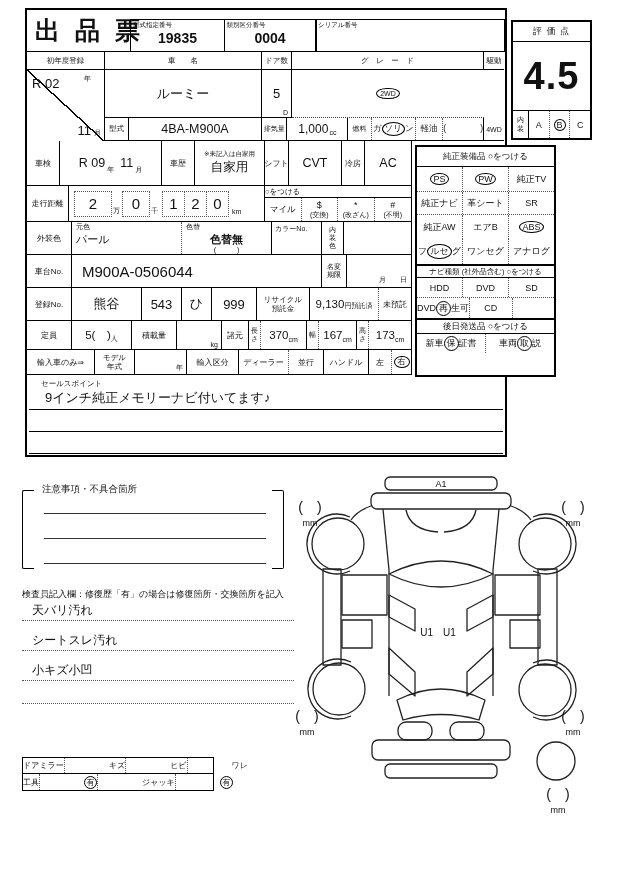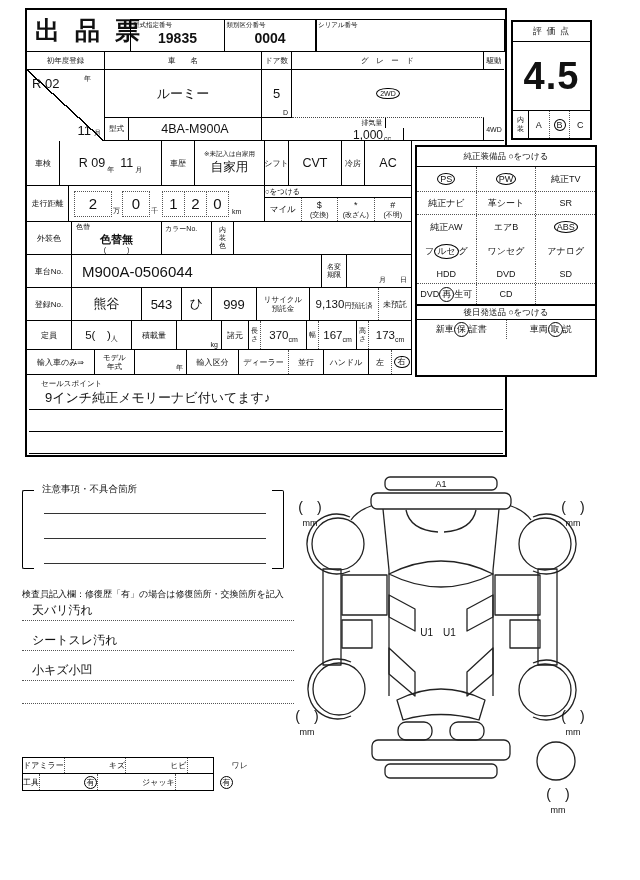--- a/index.html
+++ b/index.html
@@ -25,21 +25,21 @@
   .diag-cell .era { position:absolute; top:6px; left:5px; font-size:13px; }
   .diag-cell .yu  { position:absolute; top:4px; right:13px; font-size:7px; }
   .diag-cell .mon { position:absolute; bottom:3px; right:13px; font-size:13px; }
   .diag-cell .mu  { position:absolute; bottom:3px; right:3px; font-size:7px; }
   .vname { font-size:13px; }
   .doors-cell { position:relative; }
   .doors-cell .dv { font-size:13px; } .doors-cell .du { position:absolute; bottom:1px; right:3px; font-size:7px; }
   .grade-val { font-size:12.5px; }
   .drive1 { border-bottom:1px dotted #444 !important; }
   .drv { font-size:7px; white-space:nowrap; }
-  .engine-row { display:flex; width:100%; height:100%; align-items:center;flex-direction:column; }
+  .engine-row { display:flex; width:100%; height:100%; align-items:center; }
   .engine-row .ec { height:100%; display:flex; align-items:center; justify-content:center; white-space:nowrap; }
   .tiny { font-size:7px; } .small { font-size:8.5px; }
   .circ { display:inline-block; border:1.4px solid #000; border-radius:50%; padding:1px 3px; line-height:1.1; }
 
   
   .body-left { width:385px; border-right:1.5px solid #000; }
   .brow { display:flex; border-bottom:1.5px solid #000; position:relative; }
   .brow:last-child { border-bottom:none; }
   .bc { border-right:1px solid #000; height:100%; display:flex; align-items:center; justify-content:center; overflow:hidden; position:relative; }
   .bc.dot { border-right:1px dotted #555; }
@@ -63,21 +63,21 @@
   
   .eval-box { position:absolute; left:511px; top:20px; width:81px; height:120px; border:2.5px solid #000; background:#fff; display:flex; flex-direction:column; }
   .eval-hd { font-size:9px; text-align:center; border-bottom:1.5px solid #000; padding:3px 0; letter-spacing:1px; }
   .eval-score { flex:1; display:flex; align-items:center; justify-content:center; font-size:38px; font-weight:600; letter-spacing:1px; }
   .eval-int { display:flex; border-top:1.5px solid #000; height:28px; align-items:center; }
   .eval-int .ilab { width:16px; font-size:7px; border-right:1px solid #000; height:100%; display:flex; align-items:center; justify-content:center; }
   .eval-int .iopt { flex:1; font-size:9px; display:flex; align-items:center; justify-content:center; border-right:1px dotted #555; height:100%; }
   .eval-int .iopt:last-child { border-right:none; }
 
   
-  .equip-box { position:absolute; left:415px; top:145px; width:182px; height:232px; border:2px solid #000; background:#fff; z-index:3; }
+  .equip-box { position:absolute; left:415px; top:145px; width:141px; height:232px; border:2px solid #000; background:#fff; z-index:3; }
   .ghead { font-size:8.5px; text-align:center; display:flex; align-items:center; justify-content:center; border-bottom:1px solid #000; white-space:nowrap; }
   .grow { display:flex; border-bottom:1px dotted #555; }
   .grow.nobb { border-bottom:none; }
   .gc { flex:1; border-right:1px dotted #555; display:flex; align-items:center; justify-content:center; font-size:9px; white-space:nowrap; }
   .gc:last-child { border-right:none; }
   .gsep { border-top:2px solid #000; }
   .pcirc { border:1.4px solid #000; border-radius:50%; padding:0px 2px; }
 
   
   .caution-box { position:absolute; left:22px; top:483px; width:262px; height:86px; }
@@ -217,20 +217,24 @@
             <div class="fc">
               <span style="font-size:9px">#</span>
               <span style="font-size:7px">(不明)</span>
             </div>
           </div>
         </div>
       </div>
 
       <div class="brow" style="height:33px">
         <div class="bc lab" style="width:45px">外装色</div>
+        <div class="bc dot col" style="width:110px; align-items:flex-start; padding-left:4px; justify-content:flex-start">
+          <span class="tiny">元色</span>
+          <span style="font-size:11px">パール</span>
+        </div>
         <div class="bc col" style="width:90px; justify-content:flex-start">
           <span class="tiny" style="align-self:flex-start; padding-left:4px">色替</span>
           <span style="font-size:11px; font-weight:bold">色替無</span>
           <span style="font-size:7px; margin-top:-2px">(　　　)</span>
         </div>
         <div class="bc" style="width:50px; align-items:flex-start; justify-content:flex-start; padding:2px 0 0 3px">
           <span class="tiny">カラーNo.</span>
         </div>
         <div class="bc" style="width:22px">
           <span class="tiny stack1">内装色</span>
@@ -370,20 +374,21 @@
     </div>
     <div class="grow nobb" style="height:25px">
       <div class="gc">
         <span>フ</span>
           <span class="pcirc">ルセ</span>
           <span>グ</span>
       </div>
       <div class="gc">ワンセグ</div>
       <div class="gc">アナログ</div>
     </div>
+    <div class="ghead gsep" style="height:14px; font-size:7.5px">ナビ種類 (社外品含む) ○をつける</div>
     <div class="grow" style="height:20px">
       <div class="gc">HDD</div>
       <div class="gc">DVD</div>
       <div class="gc">SD</div>
     </div>
     <div class="grow nobb" style="height:20px">
       <div class="gc">
         <span>DVD</span>
           <span class="pcirc">再</span>
           <span>生可</span>

